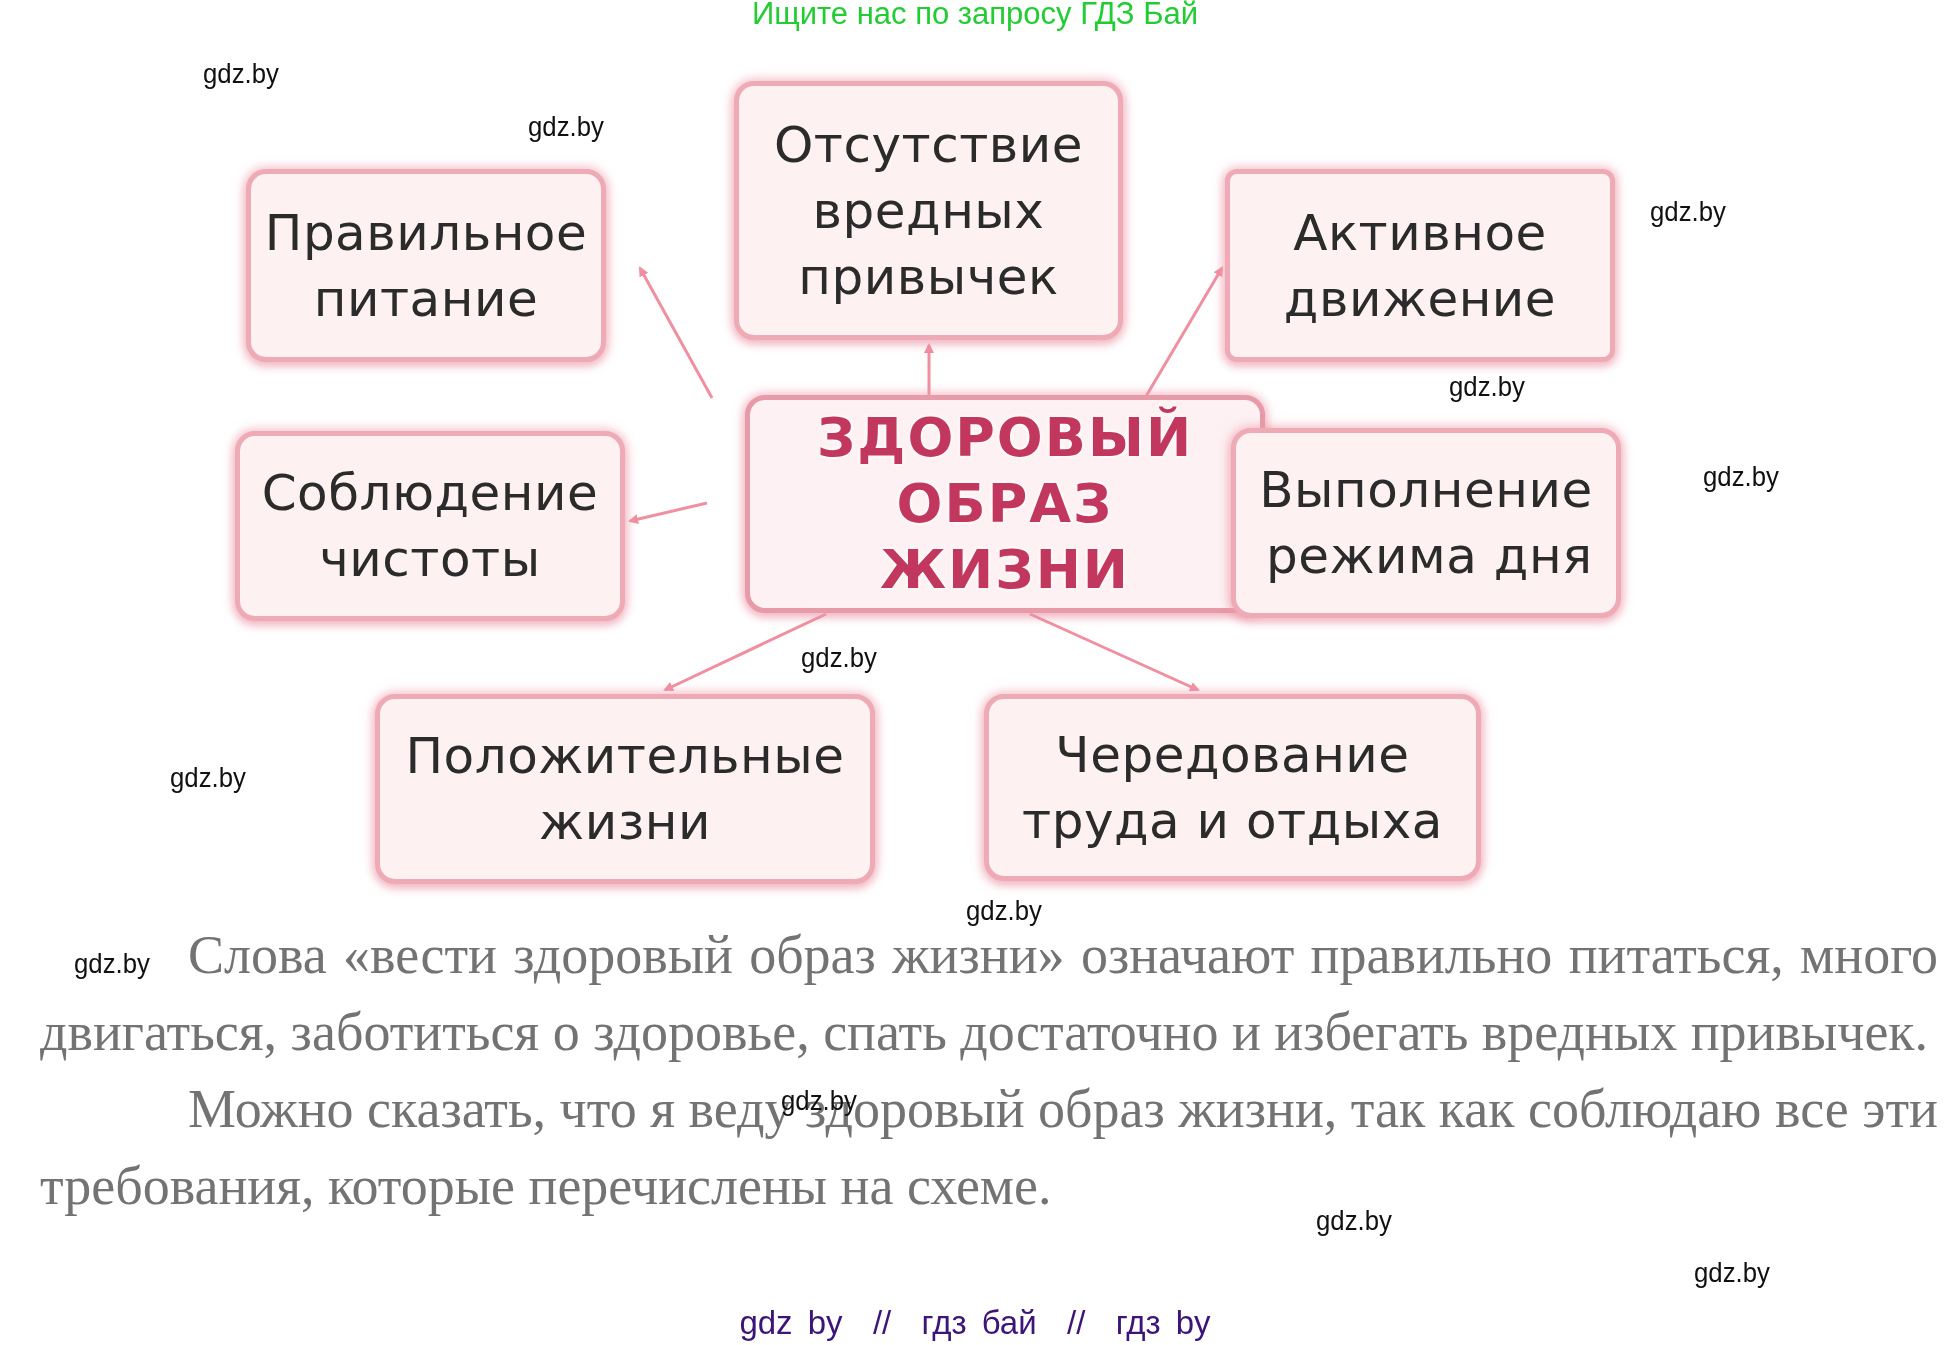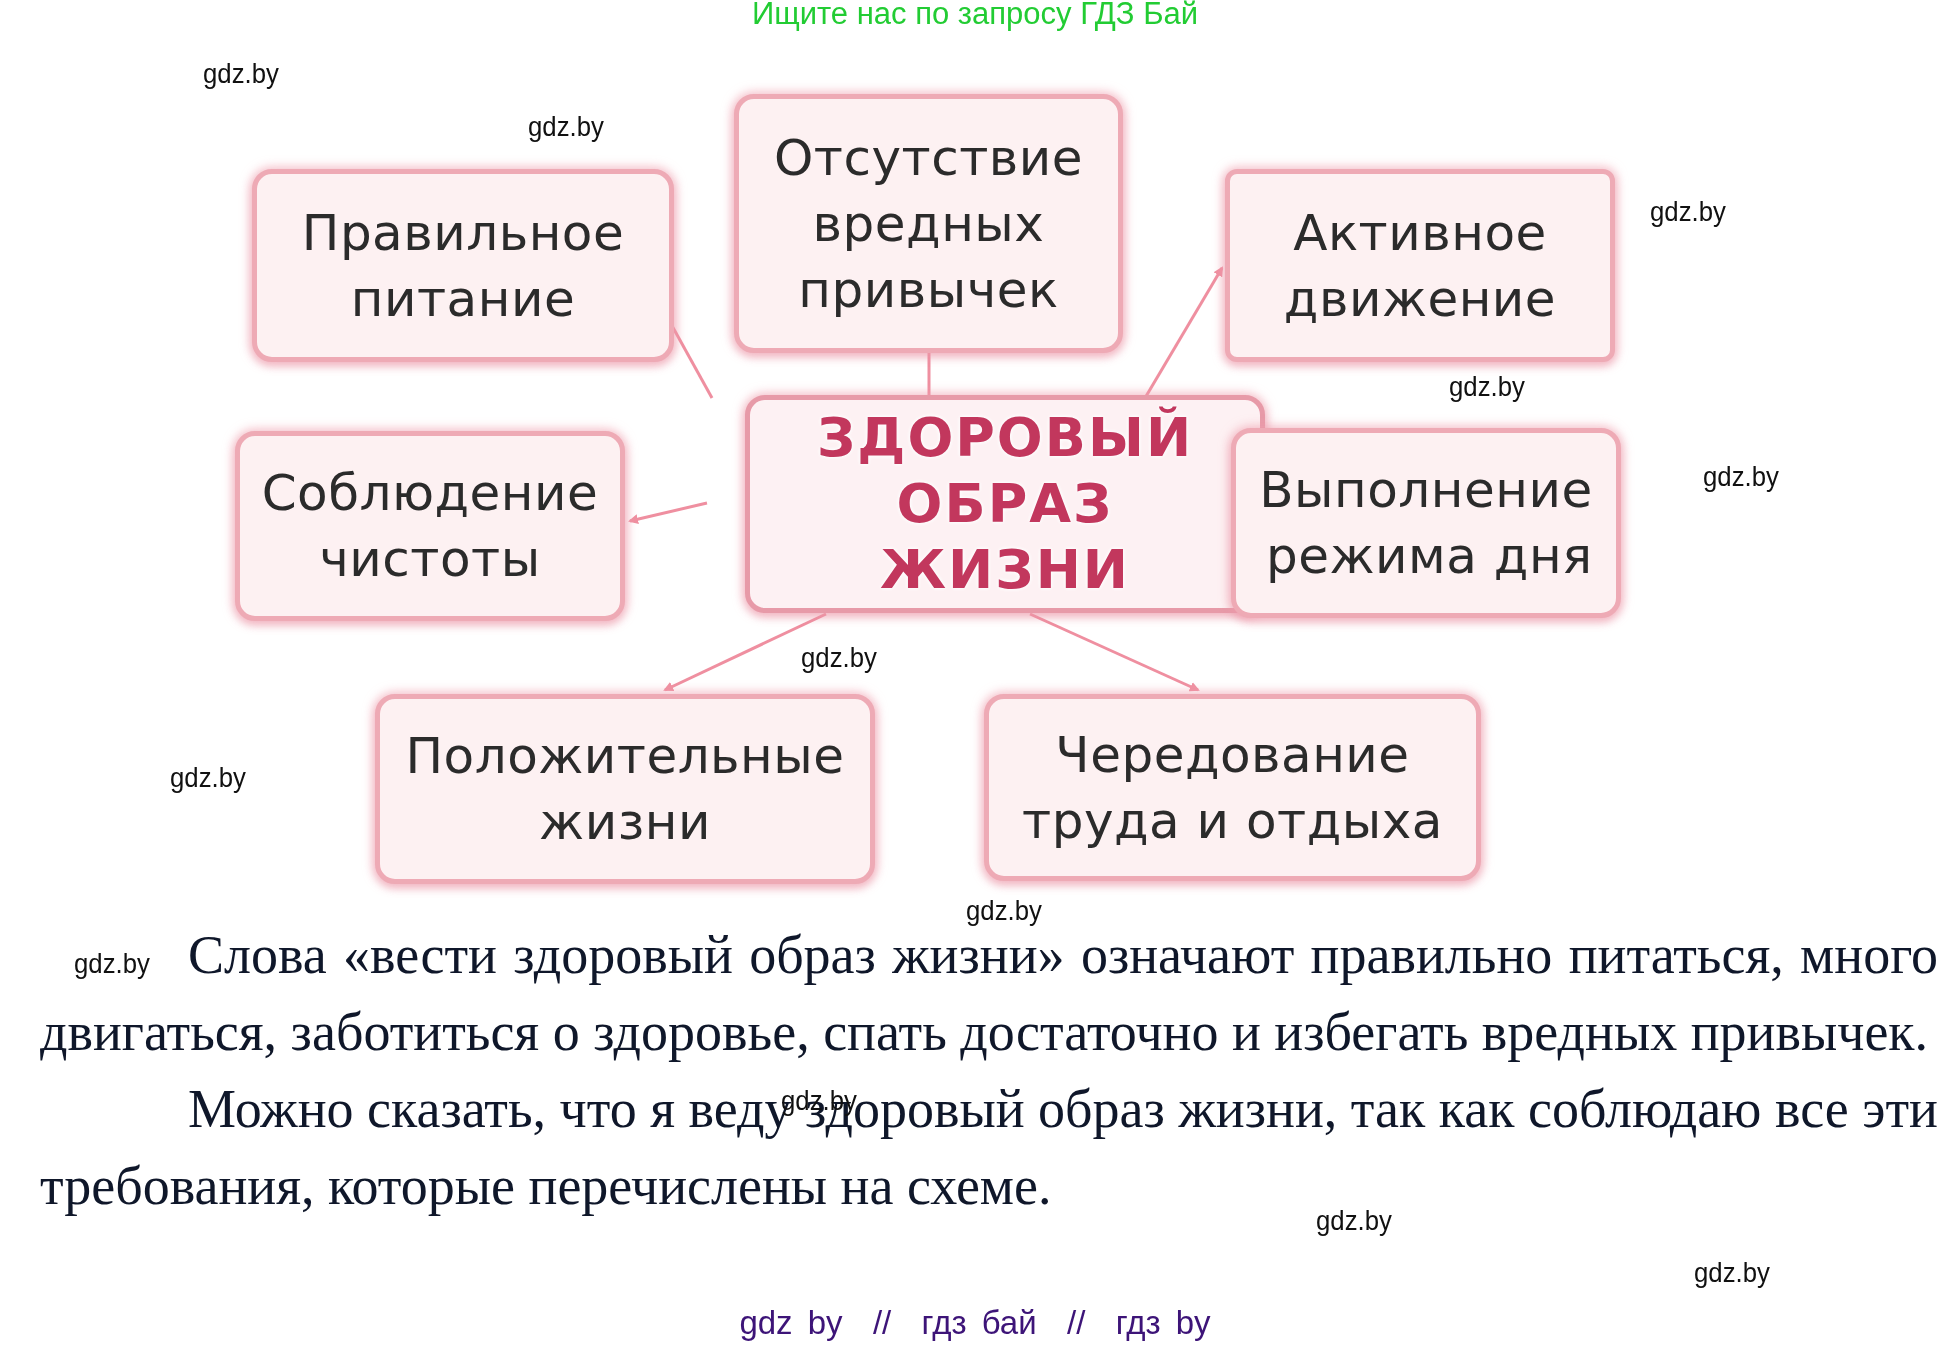--- a/index.html
+++ b/index.html
@@ -8,21 +8,21 @@
   .header-banner { left:0; width:1950px; top:-4px; text-align:center; font-size:31px; color:#22cc33; font-family:"Liberation Sans", sans-serif; }
   .wm { font-size:28px; color:#111; font-family:"Liberation Sans", sans-serif; transform:scaleX(0.92); transform-origin:left top; white-space:nowrap; }
   .node { box-sizing:border-box; background:#fdf1f2; border:5px solid #eeaab5; border-radius:20px;
           box-shadow:0 0 10px 3px rgba(240,160,175,0.55), 0 4px 8px rgba(230,140,160,0.45);
           display:flex; align-items:center; justify-content:center; text-align:center; }
   .node-label { font-family:"DejaVu Sans", sans-serif; font-size:50px; line-height:66px; color:#2b2b2b; white-space:pre-line; letter-spacing:0.5px; }
   .node-center { background:#fdf1f3; border-color:#e79aa8; }
   .center-label { font-family:"DejaVu Sans", sans-serif; font-weight:bold; font-size:54px; line-height:66px; color:#c2375d; white-space:pre-line; letter-spacing:2px;
                   text-shadow:0 0 4px #fff, 0 0 4px #fff; }
   svg.arrows { position:absolute; left:0; top:0; }
-  .para { left:40px; width:1898px; font-family:"Liberation Serif", serif; font-size:54px; line-height:77px; color:#0f172a; text-align:justify; text-align-last:left; }
+  .para { left:40px; width:1898px; font-family:"Liberation Serif", serif; font-size:54px; line-height:77px; color:#737373; text-align:justify; text-align-last:left; }
   .para p { margin:0; }
   .para .indent { text-indent:148px; }
   .footer { left:0; width:1950px; top:1304px; text-align:center; font-size:33px; color:#3d1478; font-family:"Liberation Sans", sans-serif; word-spacing:6px; }
 </style>
 </head>
 <body>
 
 <div class="abs header-banner">Ищите нас по запросу ГДЗ Бай</div>
 
 <svg class="arrows" width="1950" height="1345">
@@ -35,25 +35,25 @@
     <line x1="712" y1="398" x2="640" y2="268" marker-end="url(#ah)"></line>
     <line x1="929" y1="395" x2="929" y2="345" marker-end="url(#ah)"></line>
     <line x1="1145" y1="398" x2="1222" y2="268" marker-end="url(#ah)"></line>
     <line x1="707" y1="503" x2="630" y2="521" marker-end="url(#ah)"></line>
     <line x1="1150" y1="505" x2="1228" y2="521" marker-end="url(#ah)"></line>
     <line x1="826" y1="614" x2="665" y2="690" marker-end="url(#ah)"></line>
     <line x1="1030" y1="614" x2="1198" y2="690" marker-end="url(#ah)"></line>
   </g>
 </svg>
 
-<div class="abs node" style="left:252px;top:169px;width:422px;height:193px;">
+<div class="abs node" style="left:246px;top:169px;width:360px;height:193px;">
   <span class="node-label">Правильное
 питание</span>
 </div>
-<div class="abs node" style="left:734px;top:94px;width:389px;height:259px;">
+<div class="abs node" style="left:734px;top:81px;width:389px;height:259px;">
   <span class="node-label">Отсутствие
 вредных
 привычек</span>
 </div>
 <div class="abs node" style="left:1225px;top:169px;width:390px;height:193px;border-radius:12px;">
   <span class="node-label">Активное
 движение</span>
 </div>
 <div class="abs node node-center" style="left:745px;top:395px;width:520px;height:218px;">
   <span class="center-label">ЗДОРОВЫЙ

